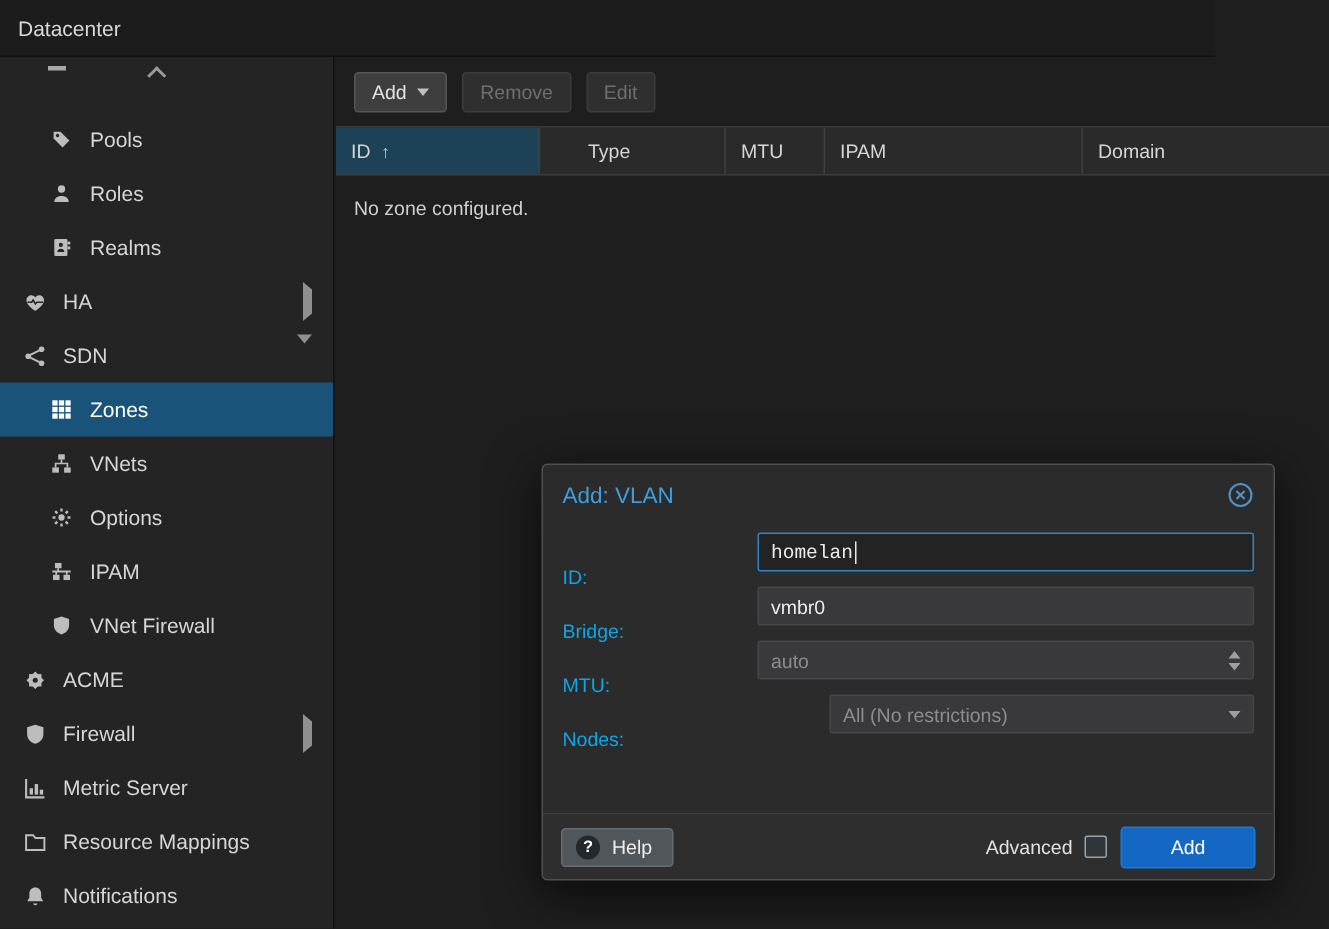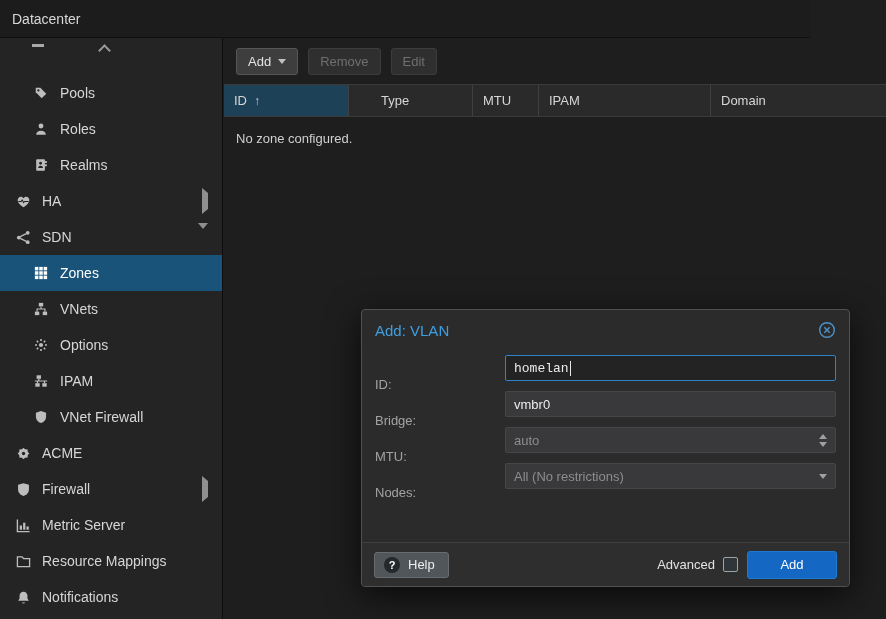--- a/index.html
+++ b/index.html
@@ -48,47 +48,47 @@
   }
   .btn.disabled { background:#2f2f2f; border-color:#3c3c3c; color:#6f6f6f; cursor:default; }
   .tri-down-sm { width:0; height:0; border-left:4px solid transparent; border-right:4px solid transparent; border-top:5px solid #c0c0c0; }
 
   .grid-head {
     display:flex; height:33px; background:#2a2a2a;
     border-top:1px solid #3a3a3a; border-bottom:1px solid #3a3a3a;
     color:#d6d6d6; font-size:13px;
   }
   .col { display:flex; align-items:center; padding:0 10px; border-right:1px solid #404040; gap:7px; cursor:pointer; }
-  .col.c-id { width:125px; background:#1d4156; }
+  .col.c-id { width:136px; background:#1d4156; }
   .col.c-type { width:124px;padding-left:32px; }
   .col.c-mtu { width:66px; }
   .col.c-ipam { width:172px; }
   .col.c-domain { flex:1; border-right:none; }
   .sort-arrow { font-size:12px; color:#cfcfcf; }
   .empty-text { padding:14px 12px; color:#cfcfcf; }
 
   
   .dialog {
     position:absolute; left:361px; top:309px; width:489px; height:278px;
     background:#2b2b2b; border:1px solid #515151; border-radius:4px;
     box-shadow:0 8px 34px rgba(0,0,0,.7);
     display:flex; flex-direction:column;
   }
   .dlg-head { display:flex; align-items:center; justify-content:space-between; padding:11px 13px 6px; }
   .dlg-title { color:#3e9fe0; font-size:15px; }
   .close-btn { cursor:pointer; display:flex; }
   .dlg-body { padding:10px 13px 0; flex:1; }
   .frow { display:flex; align-items:center; height:26px; margin-bottom:10px; }
-  .flabel { width:130px; color:#a3a3a3; font-size:13px;margin-top:33px; }
+  .flabel { width:130px; color:#0ea5e9; font-size:13px;margin-top:33px; }
   .ffield {
     flex:1; height:26px; background:#39393b; border:1px solid #464648; border-radius:2px;
     display:flex; align-items:center; padding:0 8px; font-size:13px; color:#ececec; cursor:text;
   }
   .ffield.focused { border-color:#2f83c6; background:#232323;font-family:Liberation Mono, monospace; }
-  .ffield.combo { cursor:pointer; }
+  .ffield.combo { cursor:pointer;margin-left:48px; }
   .muted { color:#8d8d8d; }
   .caret-bar { width:1px; height:15px; background:#e8e8e8; margin-left:1px; }
   .spin { margin-left:auto; display:flex; flex-direction:column; gap:3px; padding-left:8px; cursor:pointer; }
   .tri-up-xs { width:0; height:0; border-left:4px solid transparent; border-right:4px solid transparent; border-bottom:5px solid #9f9f9f; }
   .tri-down-xs { width:0; height:0; border-left:4px solid transparent; border-right:4px solid transparent; border-top:5px solid #9f9f9f; }
   .dd { margin-left:auto; padding-left:8px; cursor:pointer; display:flex; }
 
   .dlg-foot {
     height:44px; border-top:1px solid #3f3f3f; background:#2e2e2e;
     display:flex; align-items:center; padding:0 12px; gap:9px;

